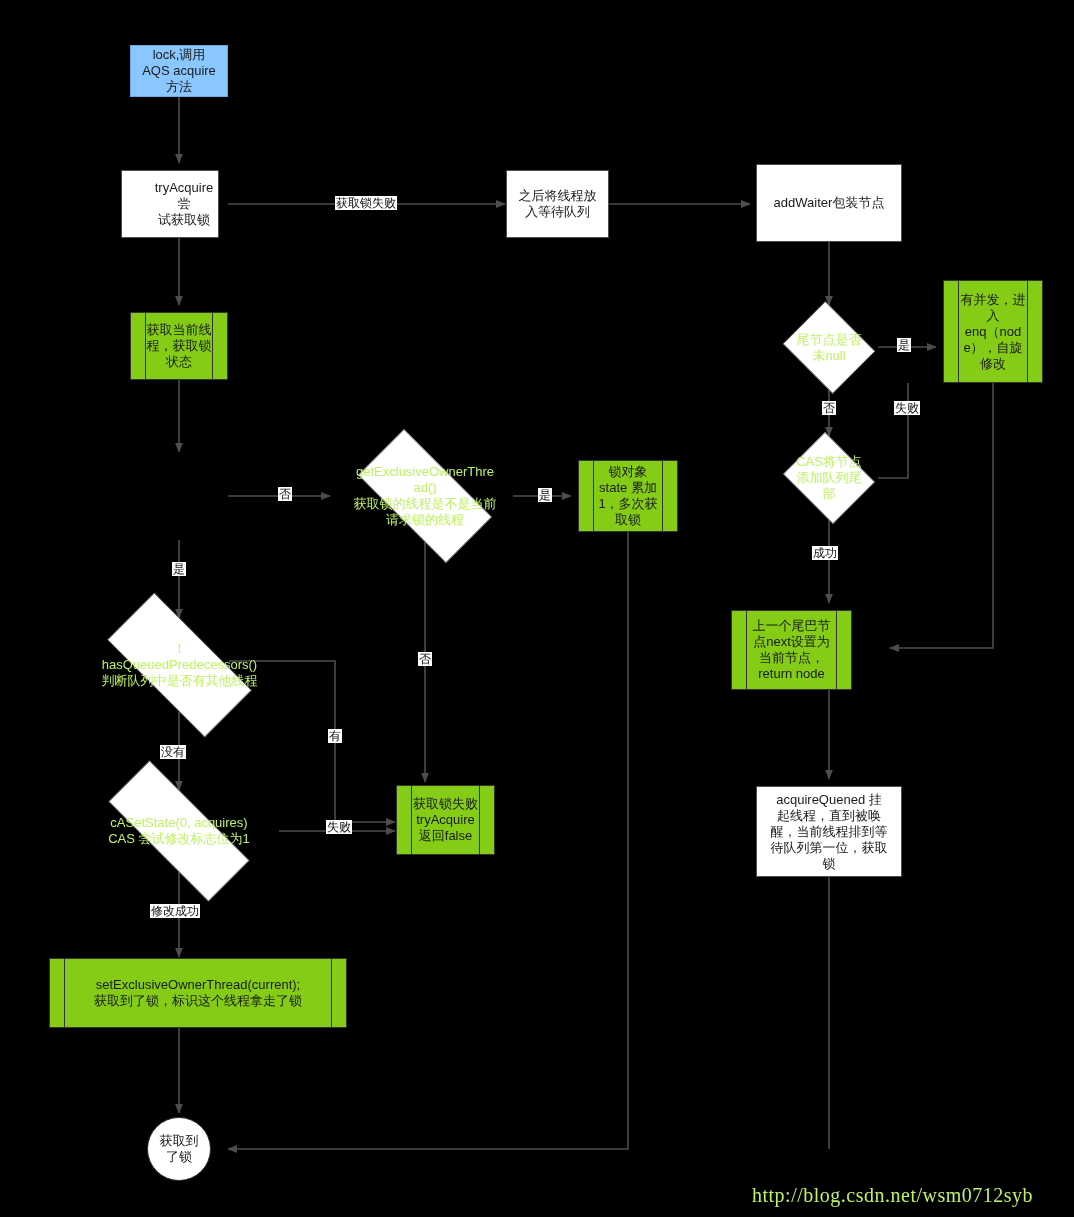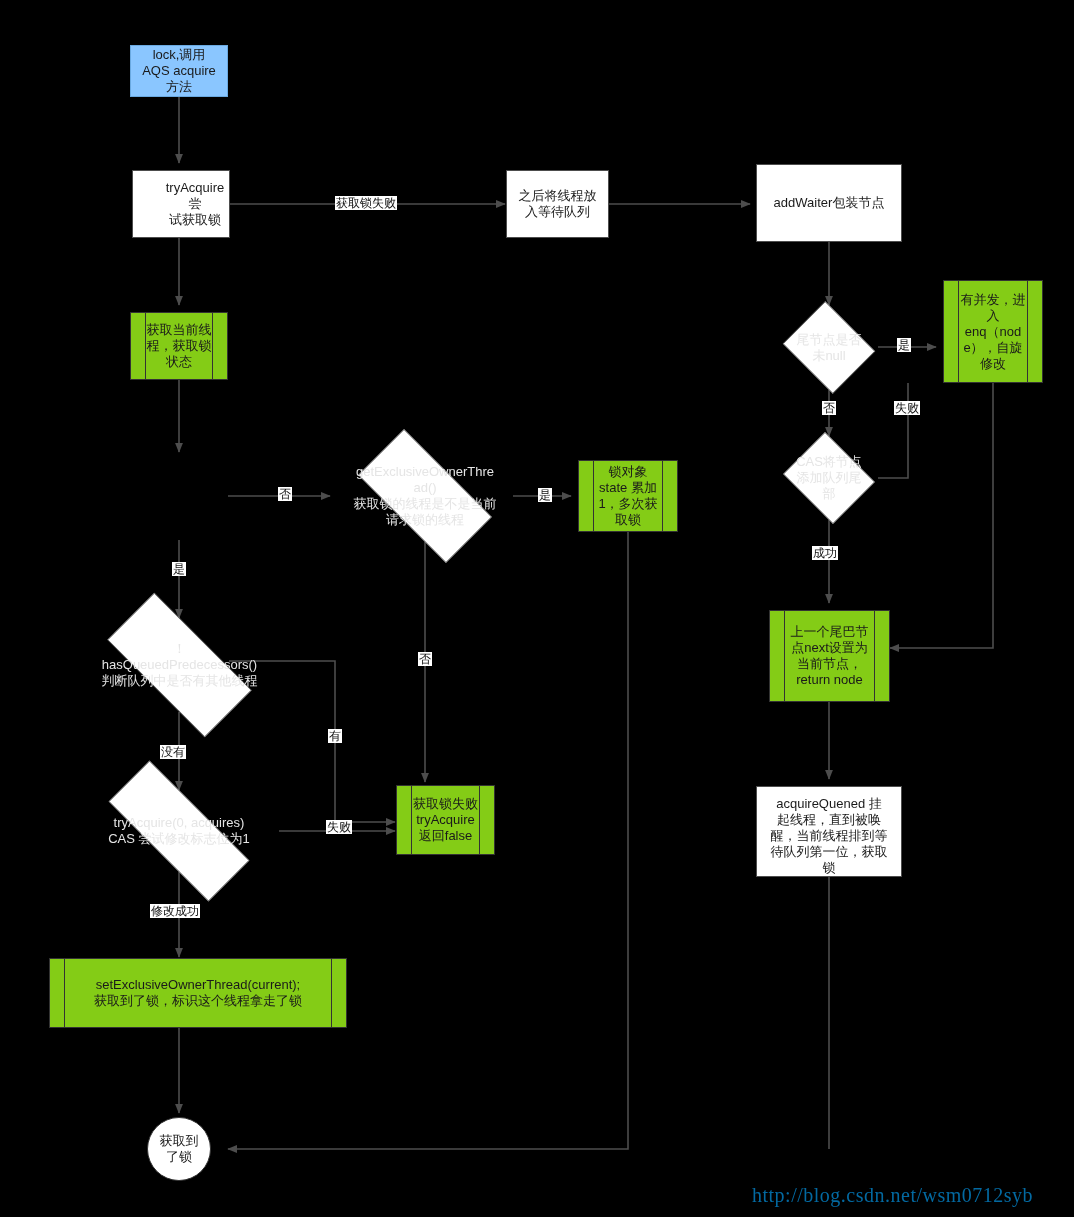--- a/index.html
+++ b/index.html
@@ -82,35 +82,35 @@
     box-sizing: border-box;
     transform: rotate(45deg) scale(0.706);
     transform-origin: center center;
     z-index: 1;
   }
   .n-diamond .txt {
     position: relative;
     z-index: 2;
     width: 150%;
     text-align: center;
-    color: #e5e5e5;
+    color: #bef264;
   }
   .edge-label {
     position: absolute;
     background: #ffffff;
     color: #111111;
     font-size: 12px;
     line-height: 14px;
     padding: 0px 1px;
     white-space: nowrap;
     box-sizing: border-box;
   }
   .watermark {
     position: absolute;
-    color: #0369a1;
+    color: #bef264;
     font-family: "Liberation Serif", "DejaVu Serif", serif;
     font-size: 20px;
     letter-spacing: 0.5px;
     white-space: nowrap;
   }
 </style>
 </head>
 <body>
 
 <div id="canvas">
@@ -170,21 +170,21 @@
       <path d="M829,877 L829,1149"></path>
     </g>
   </svg>
 
   <div class="node n-start" style="left:130px; top:45px; width:98px; height:52px;">
     <span class="txt">lock,调用
 AQS acquire
 方法</span>
   </div>
 
-  <div class="node n-rect" style="left:132px; top:170px; width:98px; height:68px;padding-left:28px;">
+  <div class="node n-rect" style="left:121px; top:170px; width:98px; height:68px;padding-left:28px;">
     <span class="txt">tryAcquire尝
 试获取锁</span>
   </div>
 
   <div class="node n-rect" style="left:506px; top:170px; width:103px; height:68px;">
     <span class="txt">之后将线程放
 入等待队列</span>
   </div>
 
   <div class="node n-rect" style="left:756px; top:164px; width:146px; height:78px;">
@@ -227,45 +227,45 @@
 修改</span>
   </div>
 
   <div class="node n-diamond" style="left:779px; top:436px; width:100px; height:84px;">
     <span class="dshape"></span>
     <span class="txt">CAS将节点
 添加队列尾
 部</span>
   </div>
 
-  <div class="node n-pre" style="left:769px; top:610px; width:121px; height:92px;">
+  <div class="node n-pre" style="left:731px; top:610px; width:121px; height:80px;">
     <span class="txt">上一个尾巴节
 点next设置为
 当前节点，
 return node</span>
   </div>
 
-  <div class="node n-rect" style="left:756px; top:786px; width:146px; height:91px;align-items:flex-end;">
+  <div class="node n-rect" style="left:756px; top:786px; width:146px; height:91px;">
     <span class="txt">acquireQuened 挂
 起线程，直到被唤
 醒，当前线程排到等
 待队列第一位，获取
 锁</span>
   </div>
 
   <div class="node n-diamond" style="left:82px; top:618px; width:195px; height:94px;">
     <span class="dshape"></span>
     <span class="txt">！
 hasQueuedPredecessors()
 判断队列中是否有其他线程</span>
   </div>
 
   <div class="node n-diamond" style="left:79px; top:790px; width:200px; height:82px;">
     <span class="dshape"></span>
-    <span class="txt">tryAcquire(0, acquires)
+    <span class="txt">cASetState(0, acquires)
 CAS 尝试修改标志位为1</span>
   </div>
 
   <div class="node n-pre" style="left:396px; top:785px; width:99px; height:70px;">
     <span class="txt">获取锁失败
 tryAcquire
 返回false</span>
   </div>
 
   <div class="node n-pre" style="left:49px; top:958px; width:298px; height:70px;">

